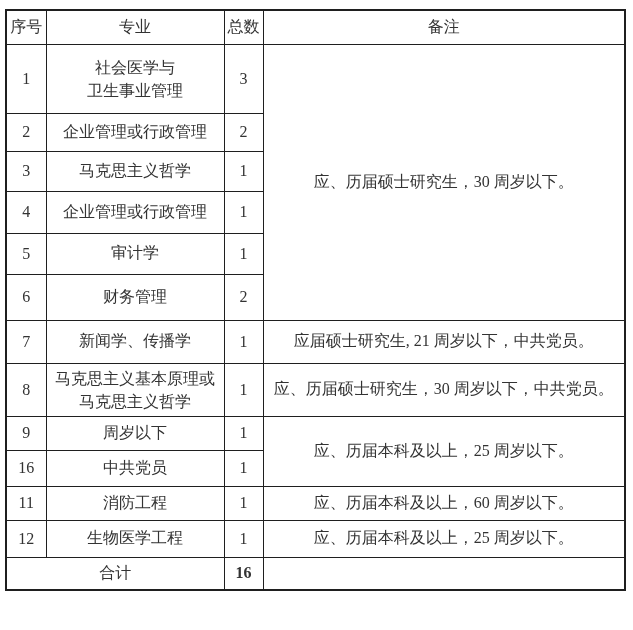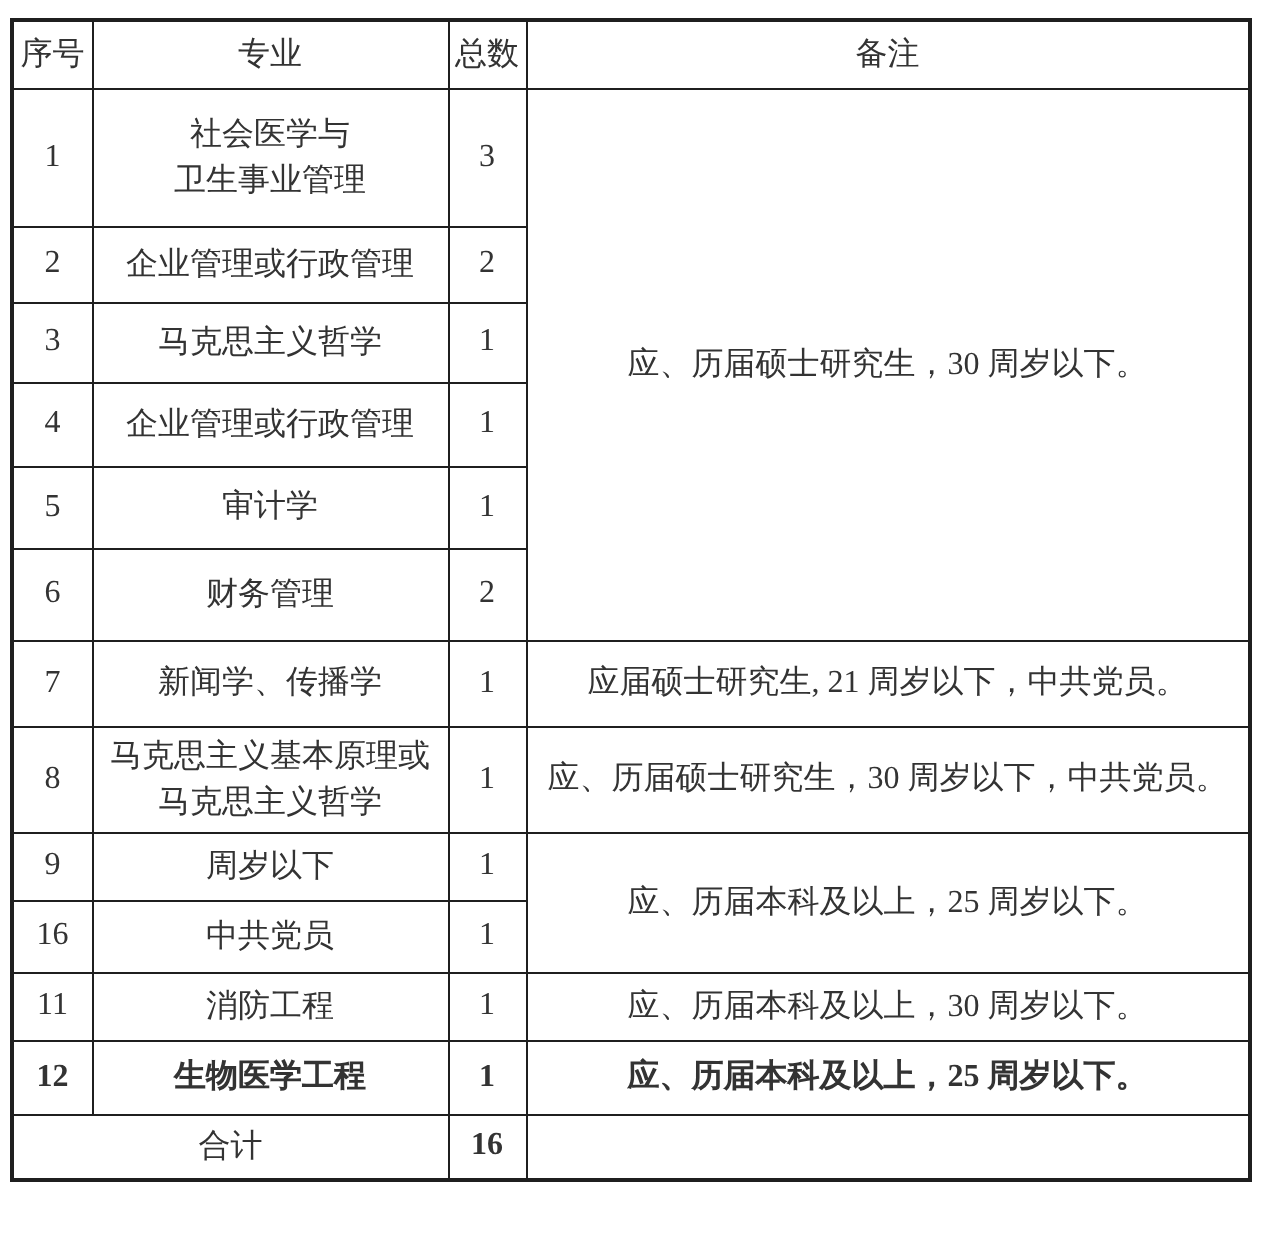--- a/index.html
+++ b/index.html
@@ -43,21 +43,21 @@
   tr.h-r2  { height: 38px; }
   tr.h-r3  { height: 40px; }
   tr.h-r4  { height: 42px; }
   tr.h-r5  { height: 41px; }
   tr.h-r6  { height: 46px; }
   tr.h-r7  { height: 43px; }
   tr.h-r8  { height: 53px; }
   tr.h-r9  { height: 34px; }
   tr.h-r10 { height: 36px; }
   tr.h-r11 { height: 34px; }
-  tr.h-r12 { height: 37px; font-weight: bold; }
+  tr.h-r12 { height: 37px; }
   tr.h-footer { height: 33px; }
 
   .total-bold { font-weight: bold; font-size: 17px; }
 </style>
 </head>
 <body>
 
 <div class="page">
   <table class="recruit">
     <colgroup>
@@ -137,21 +137,21 @@
       <tr class="h-r10">
         <td>16</td>
         <td>中共党员</td>
         <td>1</td>
       </tr>
 
       <tr class="h-r11">
         <td>11</td>
         <td>消防工程</td>
         <td>1</td>
-        <td>应、历届本科及以上，30 周岁以下。</td>
+        <td>应、历届本科及以上，60 周岁以下。</td>
       </tr>
 
       <tr class="h-r12">
         <td>12</td>
         <td>生物医学工程</td>
         <td>1</td>
         <td>应、历届本科及以上，25 周岁以下。</td>
       </tr>
 
       <tr class="h-footer">

